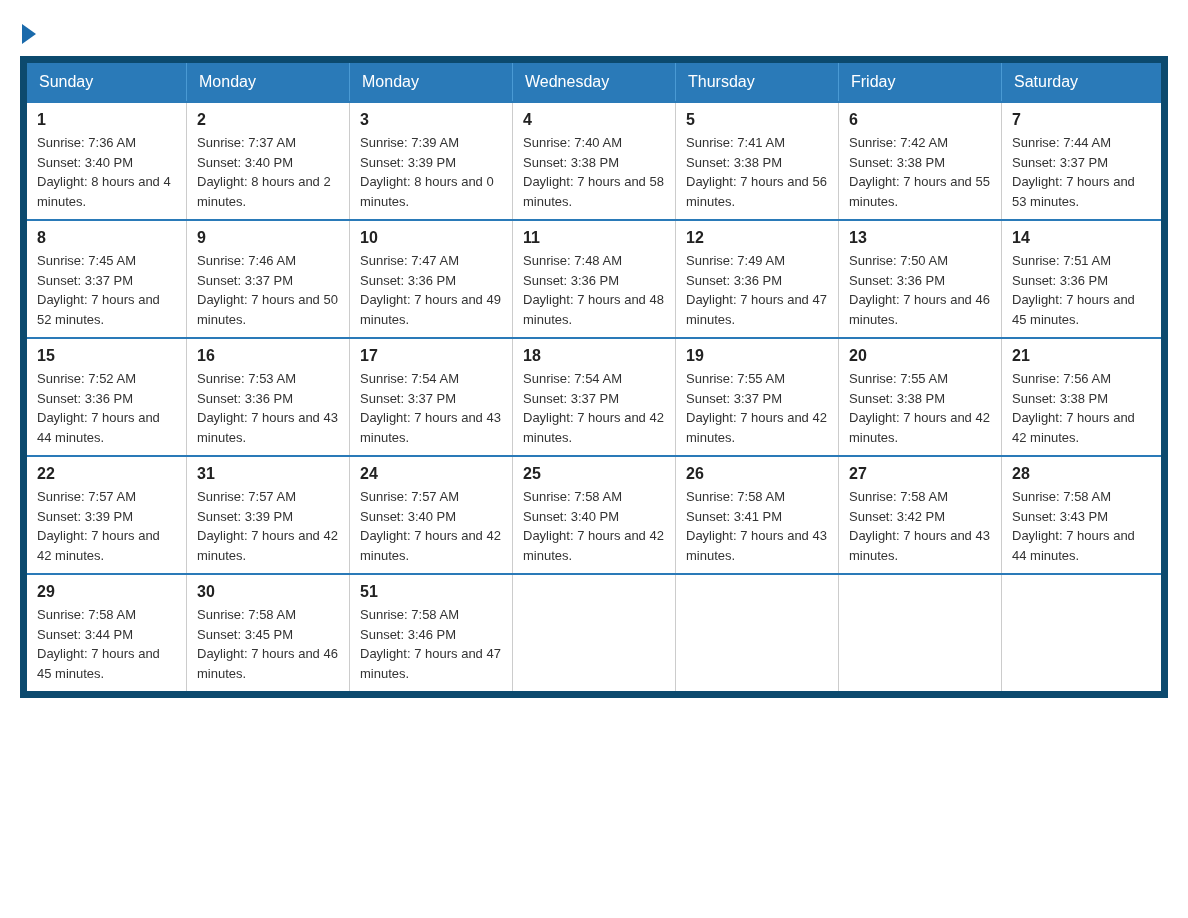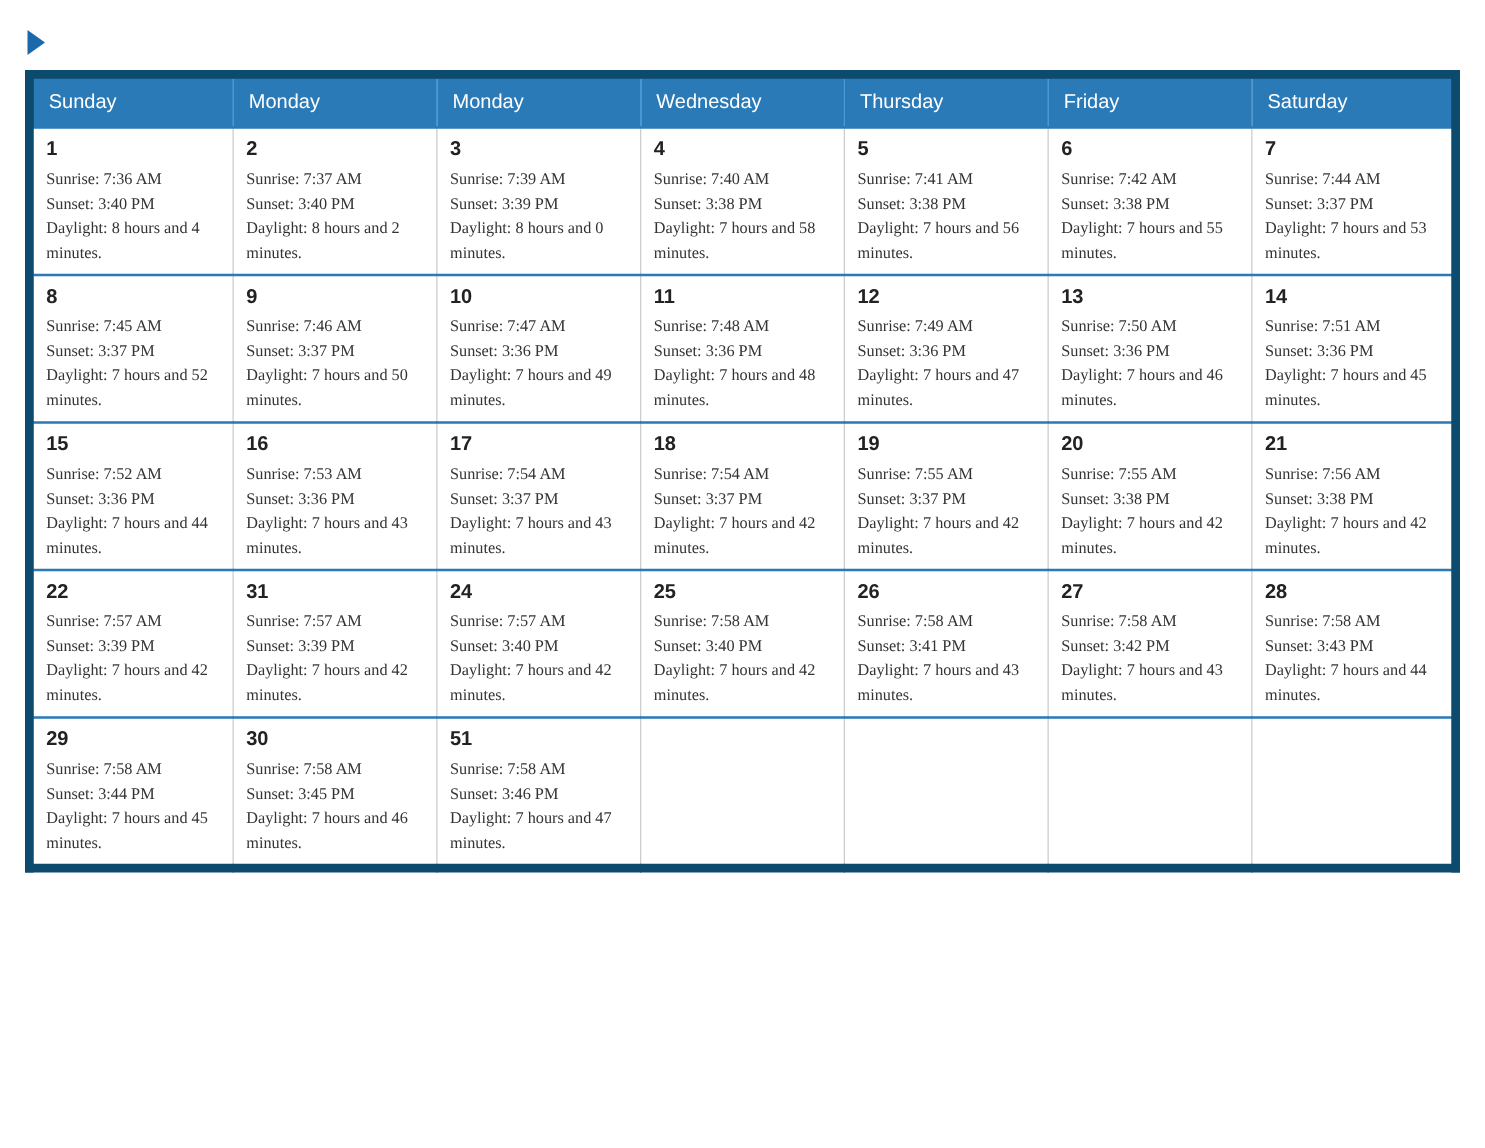--- a/index.html
+++ b/index.html
@@ -97,21 +97,20 @@
       font-size: 16px;
       font-weight: bold;
       display: block;
       margin-bottom: 4px;
       color: #222;
     }
     .day-info {
       font-size: 13px;
       line-height: 1.5;
       color: #333;
-      font-family: Liberation Serif, serif;
     }
     .empty-cell {
       background: #fff;
     }
   </style>
 </head>
 <body>
 
 <div class="header">
   <div class="logo">

